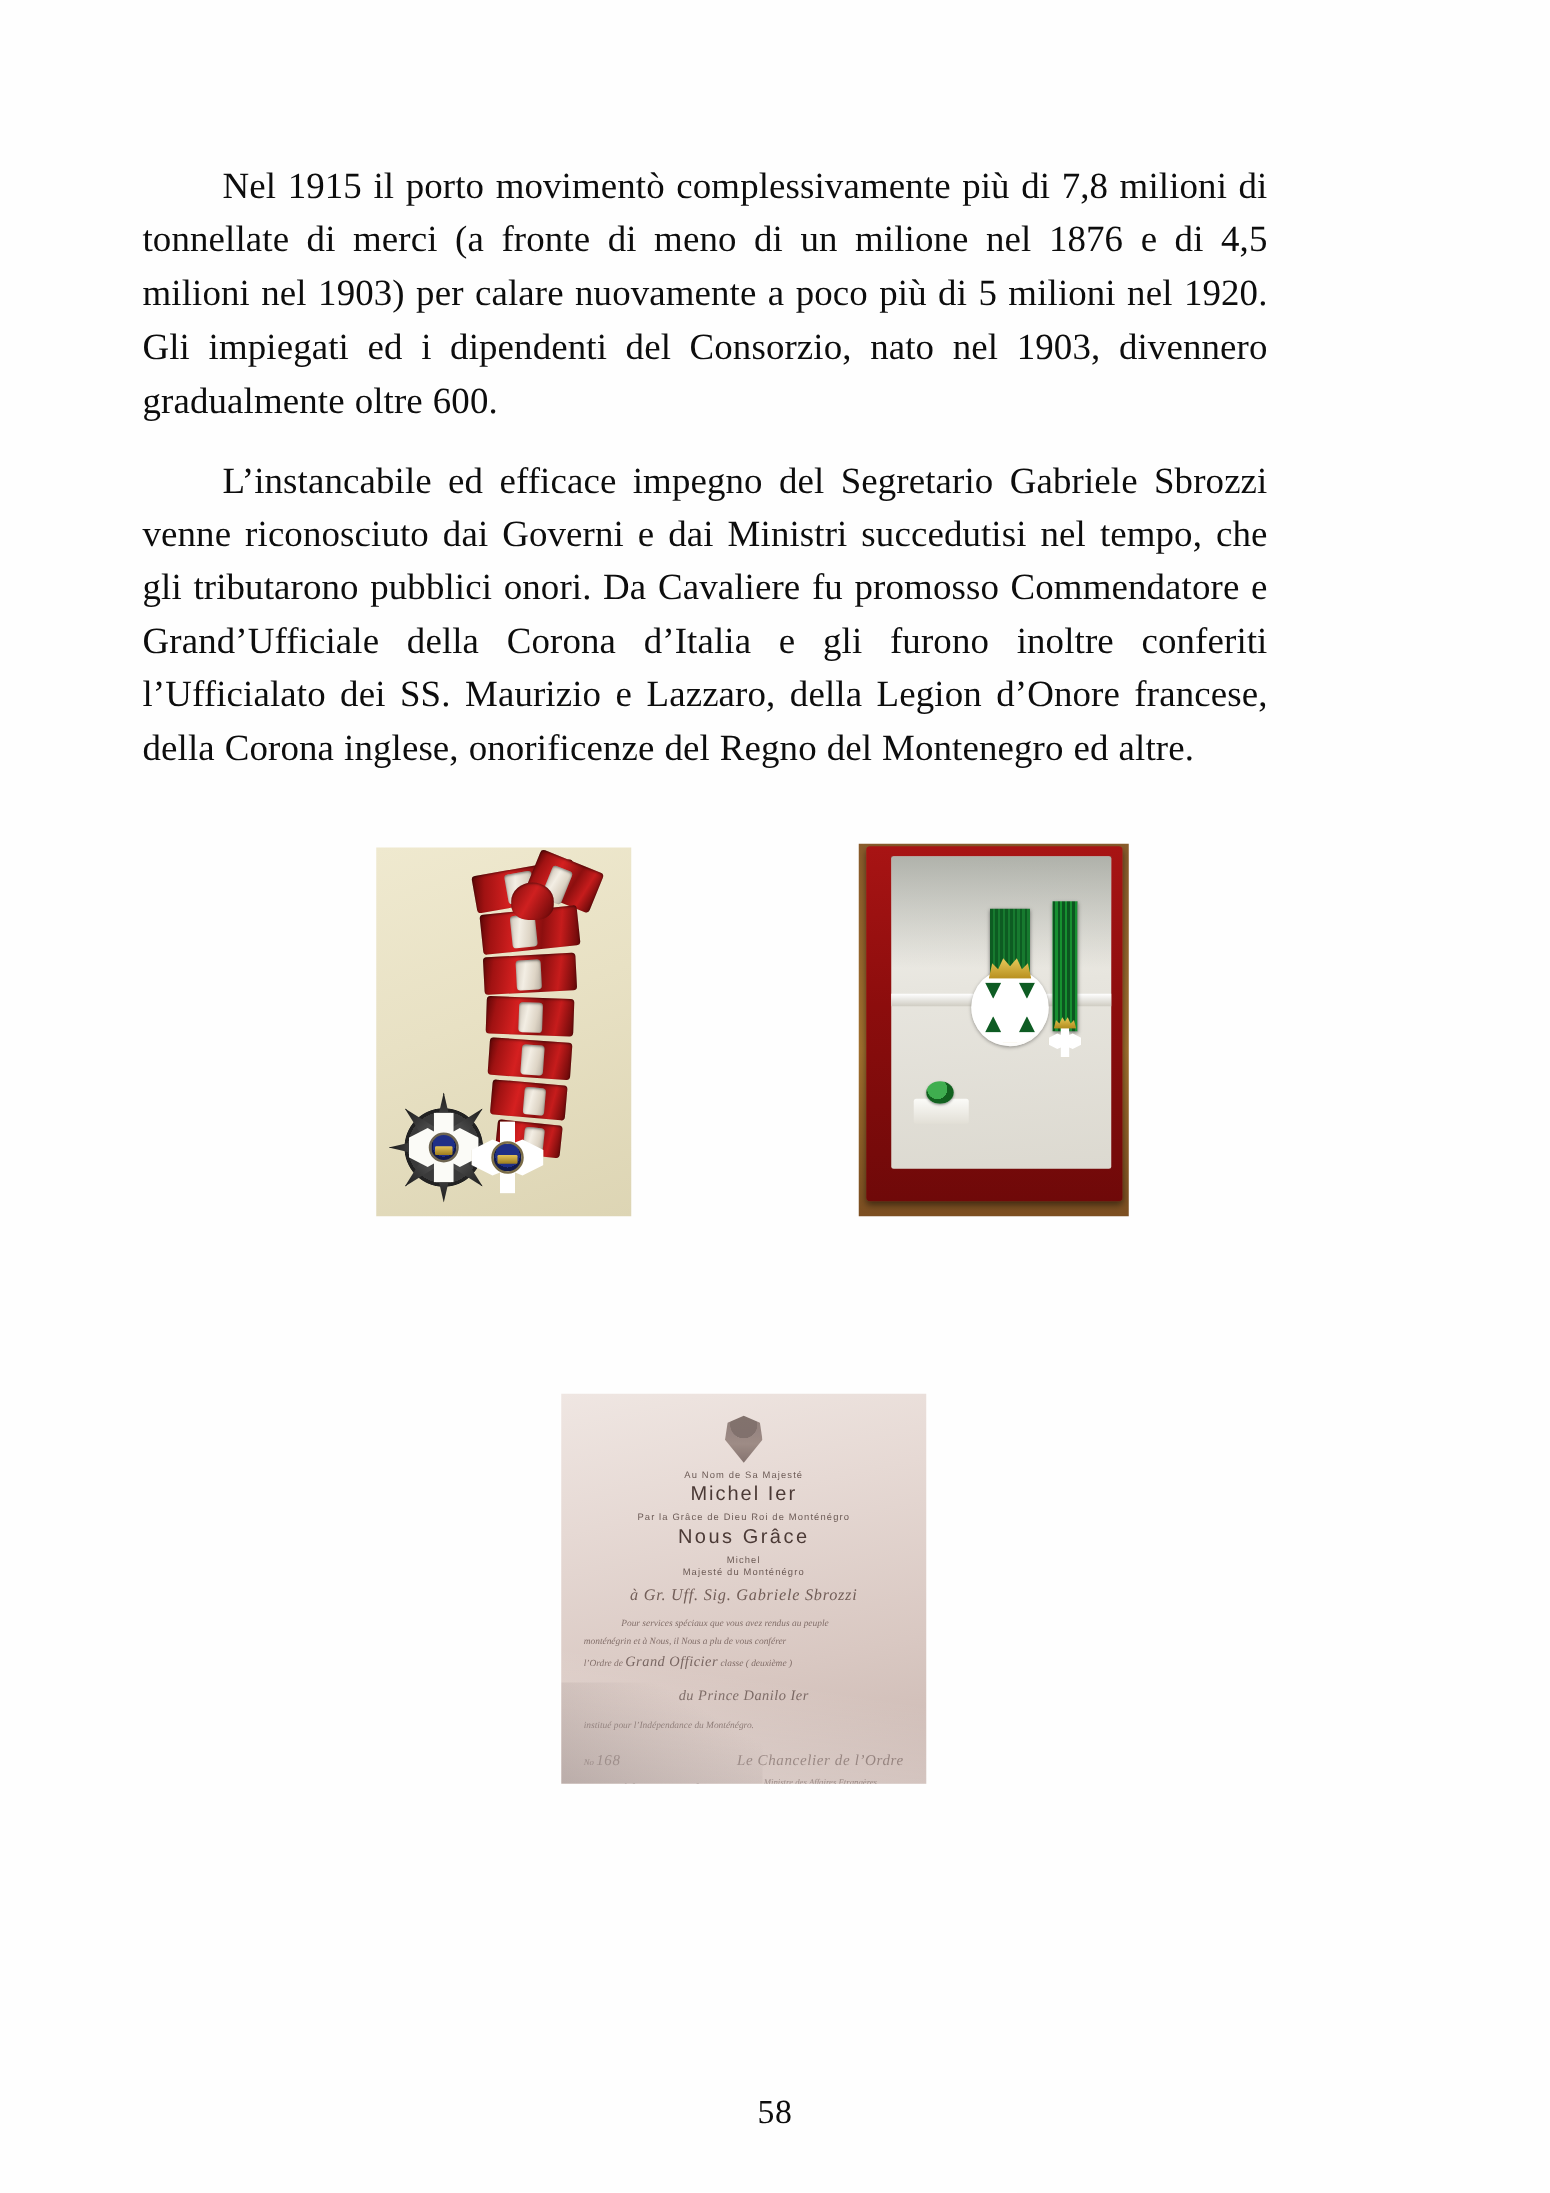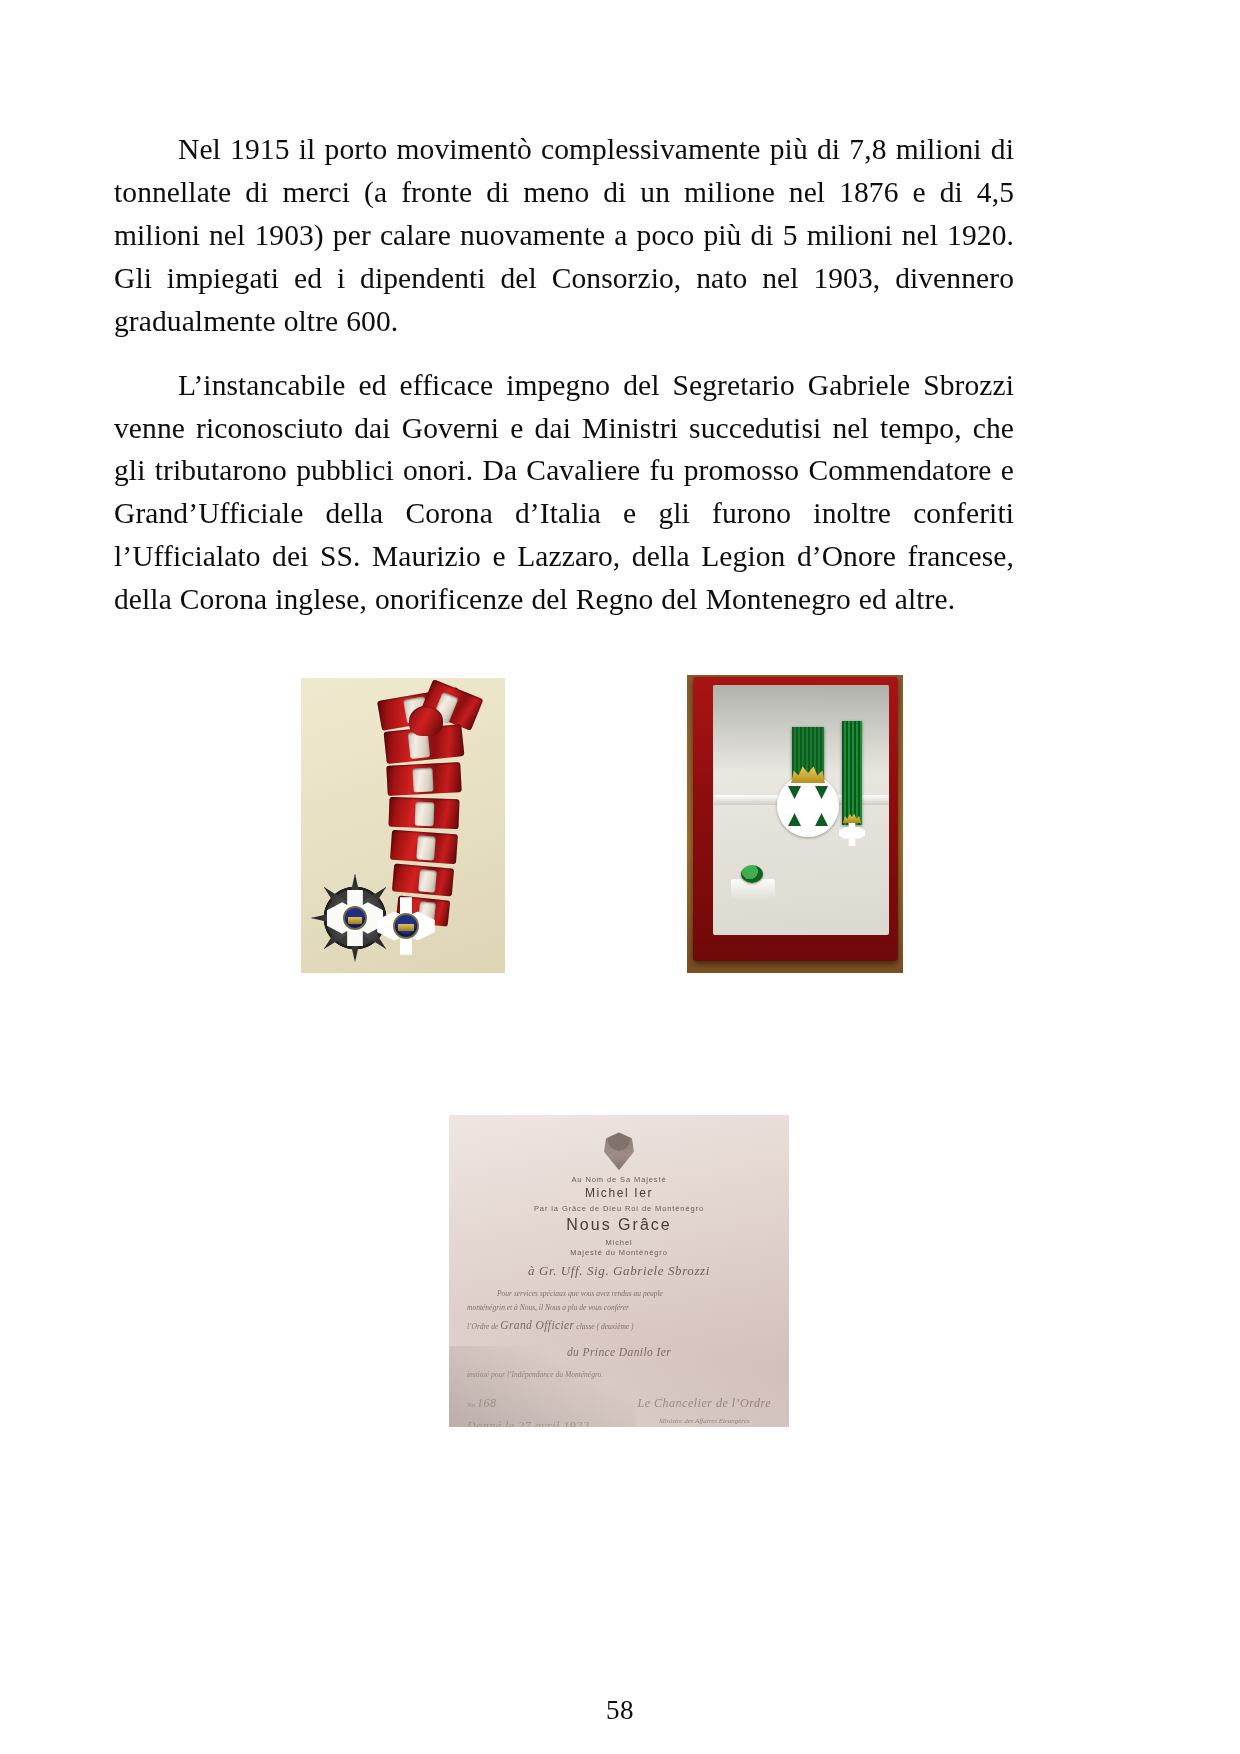--- a/index.html
+++ b/index.html
@@ -296,21 +296,21 @@
     height: 20px;
     background: linear-gradient(180deg,#fbfbf8,#e2dfd6);
     border-radius: 2px;
   }
 
   
   #photo-certificate {
     position: absolute;
     left: 449px;
     top: 1115px;
-    width: 340px;
+    width: 292px;
     height: 312px;
     overflow: hidden;
     background: linear-gradient(168deg,#efe6e2 0%, #e6d9d4 30%, #d9c8c2 68%, #cbb8b2 100%);
     box-shadow: 0 0 0 0 rgba(0,0,0,0);
   }
   .cert-sheen {
     position: absolute;
     left: -20%; top: 52%;
     width: 150%; height: 60%;
     background: linear-gradient(12deg, rgba(255,255,255,.45), rgba(255,255,255,0) 60%);
@@ -338,21 +338,21 @@
     font-family: "Liberation Sans", "DejaVu Sans", sans-serif;
     font-size: 7.5px;
     letter-spacing: .9px;
     line-height: 1.35;
     color: #5b4944;
     opacity: .88;
     white-space: nowrap;
   }
   .cert-name {
     font-family: "Liberation Sans", "DejaVu Sans", sans-serif;
-    font-size: 12px;
+    font-size: 16px;
     letter-spacing: 1.6px;
     line-height: 1.3;
     color: #4b3a36;
     margin: 1px 0 2px 0;
   }
   .cert-name.big {
     font-size: 16px;
     letter-spacing: 2px;
   }
   .cert-script {
@@ -406,21 +406,20 @@
 
   
   .pagenum {
     position: absolute;
     left: 0;
     right: 0;
     top: 1674px;
     text-align: center;
     font-size: 27px;
     letter-spacing: .5px;
-    margin-top: 21px;
   }
 </style>
 </head>
 <body>
 
 <div class="page">
 
   <div class="textblock">
     <p class="para">Nel 1915 il porto movimentò complessivamente più di 7,8 milioni di tonnellate di merci (a fronte di meno di un milione nel 1876 e di 4,5 milioni nel 1903) per calare nuovamente a poco più di 5 milioni nel 1920. Gli impiegati ed i dipendenti del Consorzio, nato nel 1903, divennero gradualmente oltre 600.</p>
     <p class="para last">L’instancabile ed efficace impegno del Segretario Gabriele Sbrozzi venne riconosciuto dai Governi e dai Ministri succedutisi nel tempo, che gli tributarono pubblici onori. Da Cavaliere fu promosso Commendatore e Grand’Ufficiale della Corona d’Italia e gli furono inoltre conferiti l’Ufficialato dei SS. Maurizio e Lazzaro, della Legion d’Onore francese, della Corona inglese, onorificenze del Regno del Montenegro ed altre.</p>

